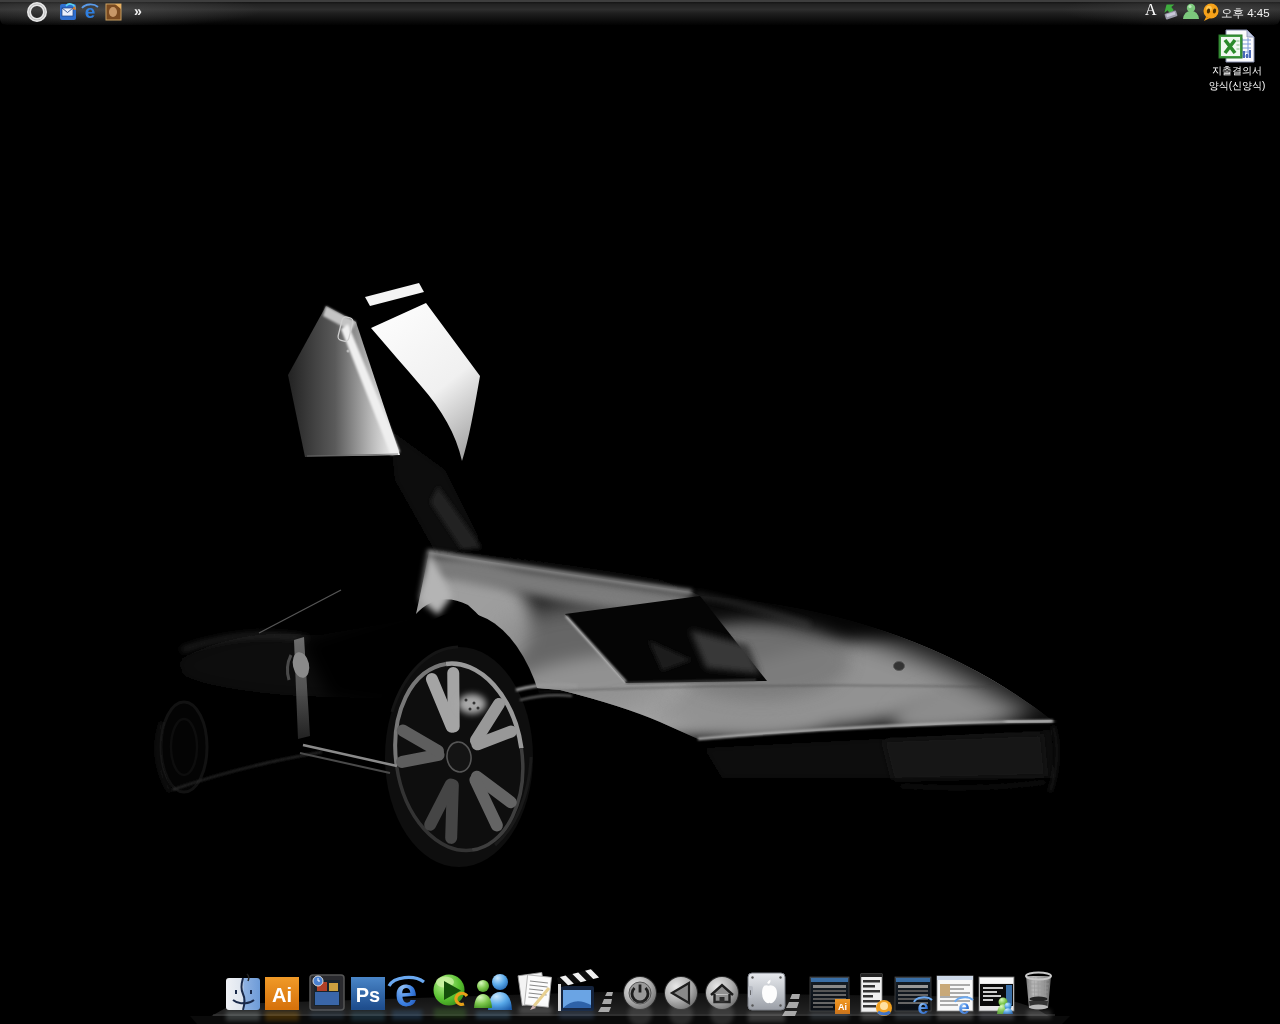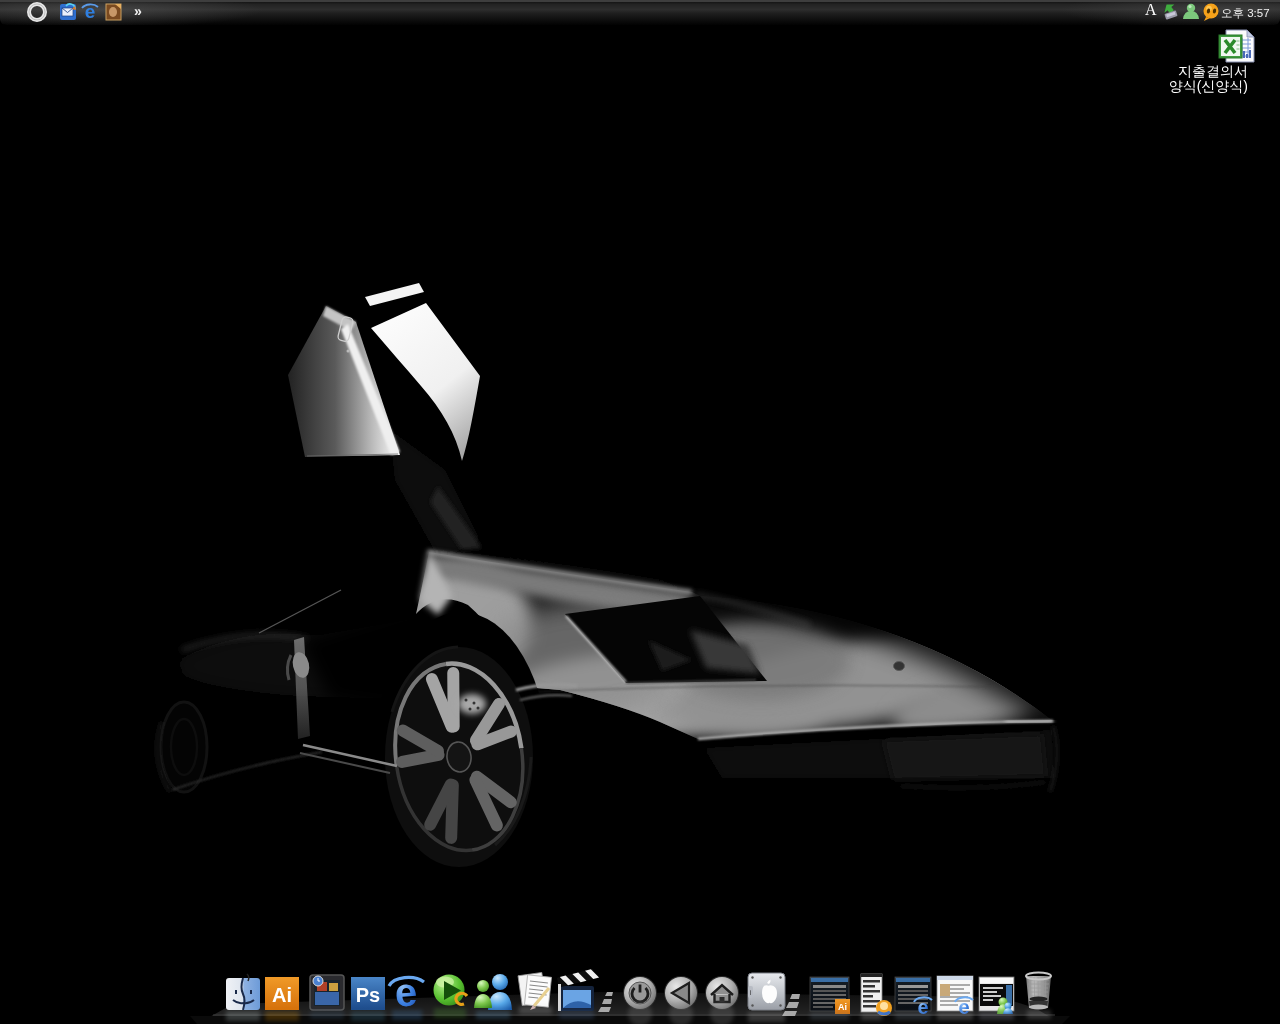--- a/index.html
+++ b/index.html
@@ -8,21 +8,21 @@
   #topbar{position:absolute;left:0;top:0;width:1280px;height:25px;
     background:
       radial-gradient(ellipse 240px 26px at 95px 10px, rgba(90,90,90,0.55), rgba(0,0,0,0) 70%),
       radial-gradient(ellipse 220px 26px at 1215px 10px, rgba(80,80,80,0.5), rgba(0,0,0,0) 70%),
       linear-gradient(#0a0a0a 0%,#232323 18%,#2d2d2d 38%,#1d1d1d 55%,#0f0f0f 78%,#020202 100%);
     border-radius:0 0 6px 6px;}
   #topbar .gloss{position:absolute;left:0;top:0;width:100%;height:2px;background:#3e3e3e;}
   #chev{position:absolute;left:134px;top:3px;color:#f0f0f0;font-size:14px;font-weight:bold;}
   #imeA{position:absolute;left:1145px;top:1px;color:#fff;font-size:16px;font-family:"Liberation Serif",serif;}
   #clock{position:absolute;left:1221px;top:6px;color:#f0f0f0;font-size:11.5px;white-space:nowrap;}
-  #xltext{position:absolute;left:1162px;top:64px;width:86px;text-align:right;color:#fff;font-size:14px;line-height:14.5px;}
+  #xltext{position:absolute;left:1194px;top:64px;width:86px;text-align:center;color:#fff;font-size:10px;line-height:14.5px;}
 </style>
 </head>
 <body>
 
 <svg width="1280" height="1024" viewBox="0 0 1280 1024" style="position:absolute;left:0;top:0;">
   <defs>
     <filter id="b1" x="-40%" y="-40%" width="180%" height="180%">
         <feGaussianBlur stdDeviation="1"></feGaussianBlur>
       </filter>
     <filter id="b2" x="-40%" y="-40%" width="180%" height="180%">
@@ -200,21 +200,21 @@
   <circle cx="33" cy="8" r="4.2" fill="#7cc87c"></circle>
   <path d="M25,19 Q26,11 33,11 Q40,11 41,19 Z" fill="#7cc87c"></path>
   <circle cx="32" cy="6.5" r="1.6" fill="#bce8bc"></circle>
 
   <circle cx="53" cy="11" r="7.5" fill="#f6a21a"></circle>
   <circle cx="51" cy="8.5" r="2.8" fill="#ffd060" opacity="0.8"></circle>
   <ellipse cx="50.5" cy="11" rx="1.6" ry="2.5" fill="#4a3000" transform="rotate(14 50.5 11)"></ellipse>
   <ellipse cx="56.5" cy="11" rx="1.6" ry="2.5" fill="#4a3000" transform="rotate(14 56.5 11)"></ellipse>
   <path d="M48,17 L46,21 L52,18 Z" fill="#f6a21a"></path>
 </svg>
-<div id="clock">오후 3:57</div>
+<div id="clock">오후 4:45</div>
 
 <svg width="64" height="40" viewBox="0 0 64 40" style="position:absolute;left:1208px;top:27px;">
   <path d="M18,3 L39,3 L46,10 L46,35 L18,35 Z" fill="#fbfbfd" stroke="#8890b0" stroke-width="1"></path>
   <path d="M39,3 L39,10 L46,10 Z" fill="#c4cce4" stroke="#8890b0" stroke-width="0.8"></path>
   <g stroke="#7a9ad8" stroke-width="1">
     <path d="M21,13 h22 M21,17 h22 M21,21 h22 M21,25 h22 M21,29 h22"></path>
     <path d="M27,11 v20 M34,11 v20 M40,11 v20"></path>
   </g>
   <path d="M33,26 v5 M36,24 v7 M39,27 v4 M42,23 v8" stroke="#4a6ab8" stroke-width="2"></path>
   <rect x="11" y="8" width="23" height="23" fill="#3f9a3f" stroke="#2a7a2a" stroke-width="1"></rect>

